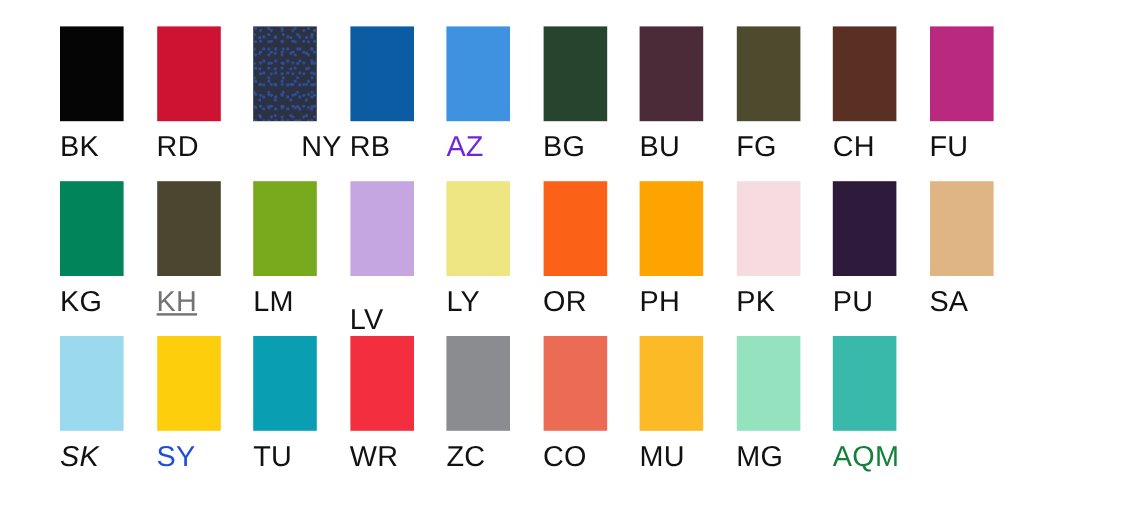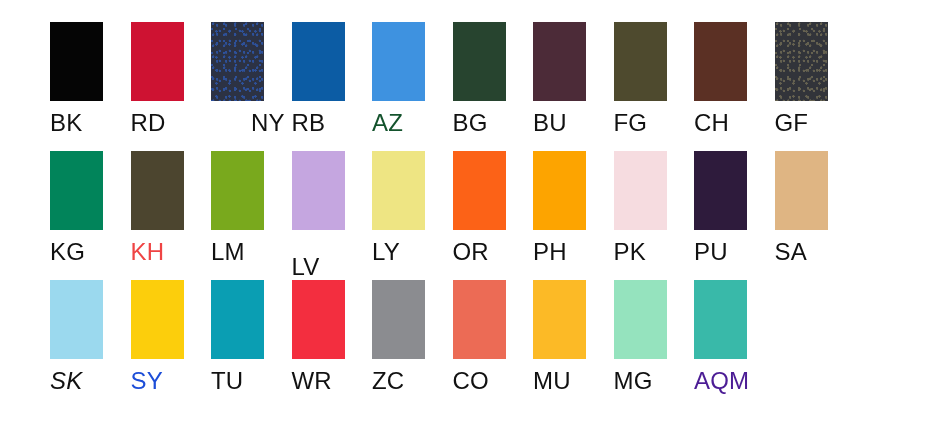--- a/index.html
+++ b/index.html
@@ -84,51 +84,51 @@
       <div class="swatch-cell">
         <div class="swatch-chip heather" style="background: rgb(44, 50, 68); --fleck: #2E56A8;"></div>
         <div class="swatch-label" style="color: rgb(17, 17, 17); margin-left: 40px;">NY</div>
       </div>
       <div class="swatch-cell">
         <div class="swatch-chip" style="background: rgb(12, 92, 164);"></div>
         <div class="swatch-label" style="color: rgb(17, 17, 17);">RB</div>
       </div>
       <div class="swatch-cell">
         <div class="swatch-chip" style="background: rgb(62, 146, 224);"></div>
-        <div class="swatch-label" style="color: #14532d;">AZ</div>
+        <div class="swatch-label" style="color: #6d28d9;">AZ</div>
       </div>
       <div class="swatch-cell">
         <div class="swatch-chip" style="background: rgb(39, 68, 47);"></div>
         <div class="swatch-label" style="color: rgb(17, 17, 17);">BG</div>
       </div>
       <div class="swatch-cell">
         <div class="swatch-chip" style="background: rgb(76, 43, 56);"></div>
         <div class="swatch-label" style="color: rgb(17, 17, 17);">BU</div>
       </div>
       <div class="swatch-cell">
         <div class="swatch-chip" style="background: rgb(78, 74, 46);"></div>
         <div class="swatch-label" style="color: rgb(17, 17, 17);">FG</div>
       </div>
       <div class="swatch-cell">
         <div class="swatch-chip" style="background: rgb(91, 48, 36);"></div>
         <div class="swatch-label" style="color: rgb(17, 17, 17);">CH</div>
       </div>
       <div class="swatch-cell">
-        <div class="swatch-chip heather" style="background: rgb(50, 52, 58); --fleck: #6E6A55;"></div>
-        <div class="swatch-label" style="color: rgb(17, 17, 17);">GF</div>
+        <div class="swatch-chip" style="background: rgb(185, 41, 128);"></div>
+        <div class="swatch-label" style="color: rgb(17, 17, 17);">FU</div>
       </div>
     </div>
     <div class="swatch-row">
       <div class="swatch-cell">
         <div class="swatch-chip" style="background: rgb(1, 132, 90);"></div>
         <div class="swatch-label" style="color: rgb(17, 17, 17);">KG</div>
       </div>
       <div class="swatch-cell">
         <div class="swatch-chip" style="background: rgb(76, 69, 47);"></div>
-        <div class="swatch-label" style="color: #ef4444;">KH</div>
+        <div class="swatch-label" style="color: #737373; text-decoration: underline;">KH</div>
       </div>
       <div class="swatch-cell">
         <div class="swatch-chip" style="background: rgb(121, 169, 29);"></div>
         <div class="swatch-label" style="color: rgb(17, 17, 17);">LM</div>
       </div>
       <div class="swatch-cell">
         <div class="swatch-chip" style="background: rgb(197, 166, 224);"></div>
         <div class="swatch-label" style="color: rgb(17, 17, 17); margin-top: 24px;">LV</div>
       </div>
       <div class="swatch-cell">
@@ -184,16 +184,16 @@
       <div class="swatch-cell">
         <div class="swatch-chip" style="background: rgb(252, 186, 38);"></div>
         <div class="swatch-label" style="color: rgb(17, 17, 17);">MU</div>
       </div>
       <div class="swatch-cell">
         <div class="swatch-chip" style="background: rgb(149, 227, 190);"></div>
         <div class="swatch-label" style="color: rgb(17, 17, 17);">MG</div>
       </div>
       <div class="swatch-cell">
         <div class="swatch-chip" style="background: rgb(57, 185, 169);"></div>
-        <div class="swatch-label" style="color: #4c1d95;">AQM</div>
+        <div class="swatch-label" style="color: #15803d;">AQM</div>
       </div>
     </div>
   </div>
 
 </body></html>

